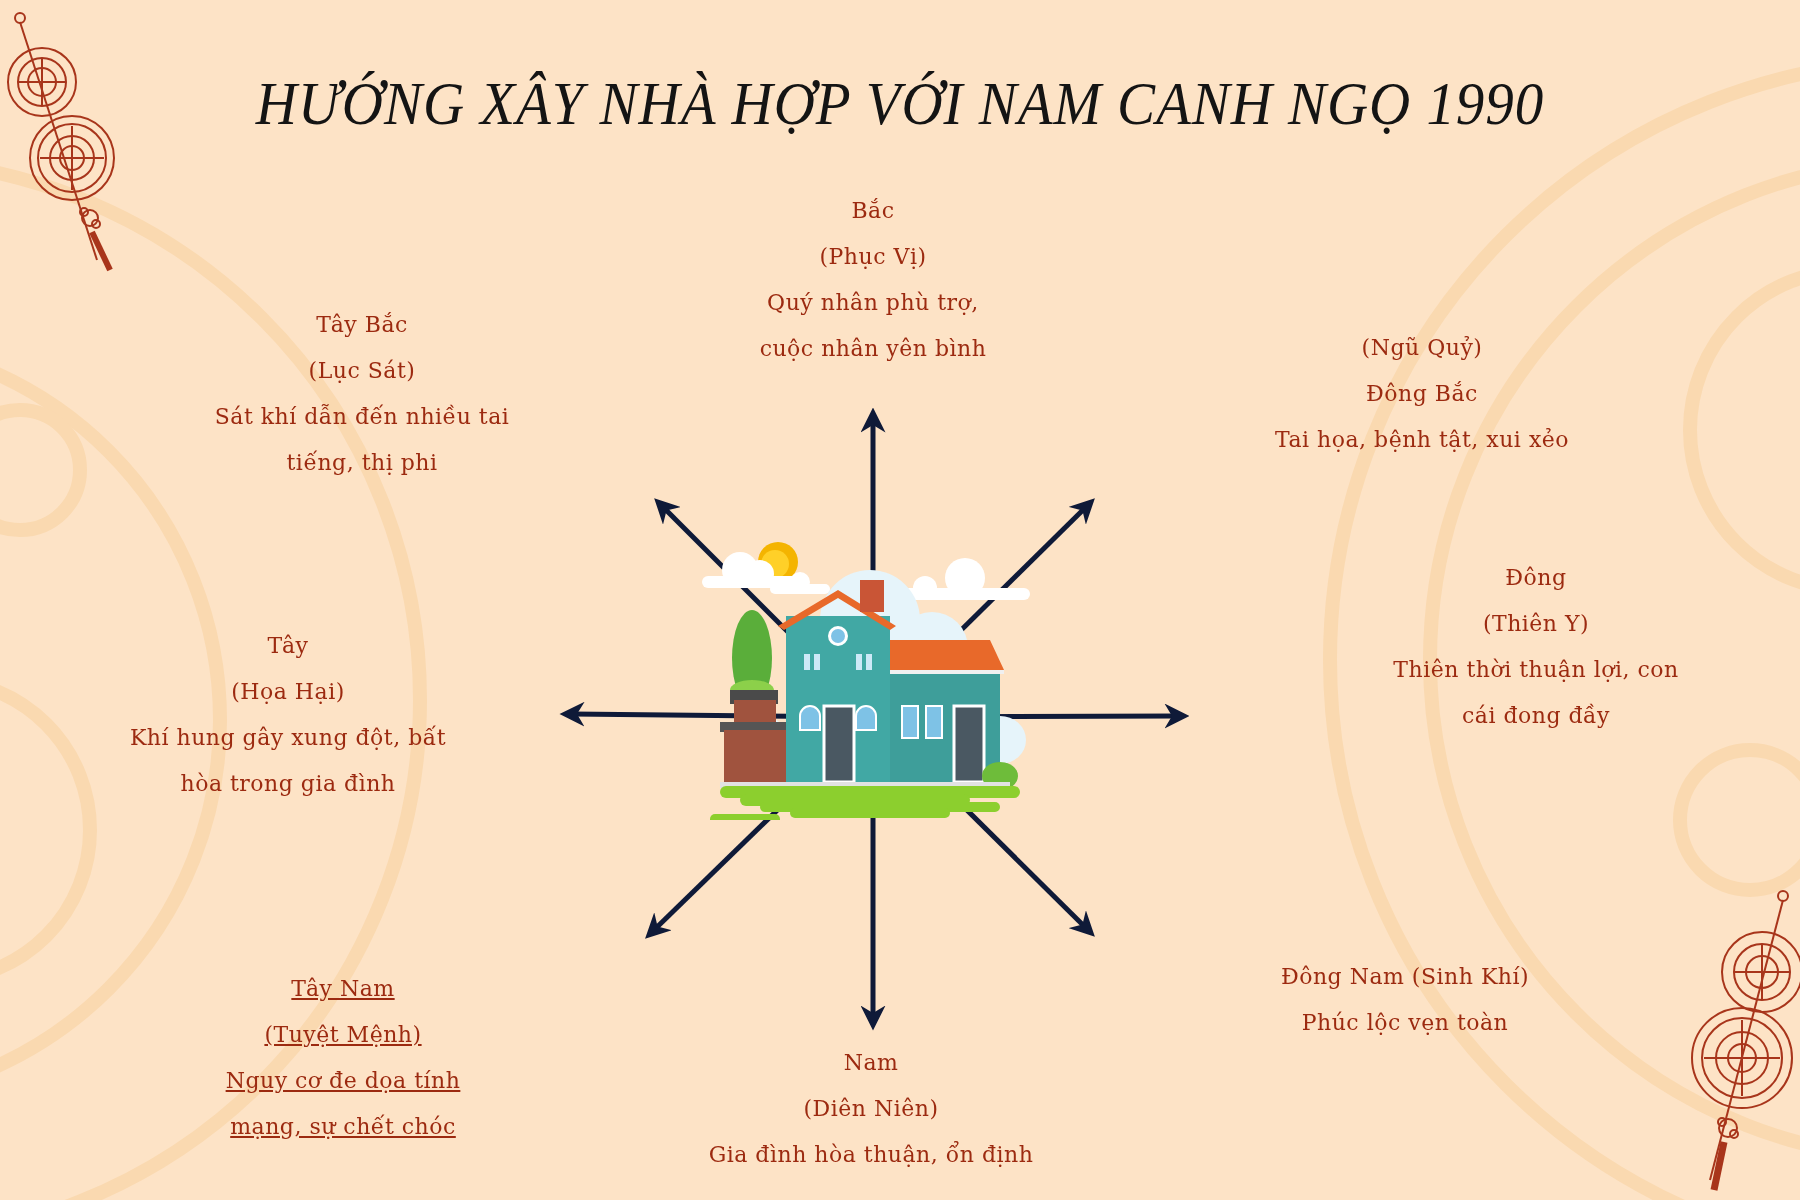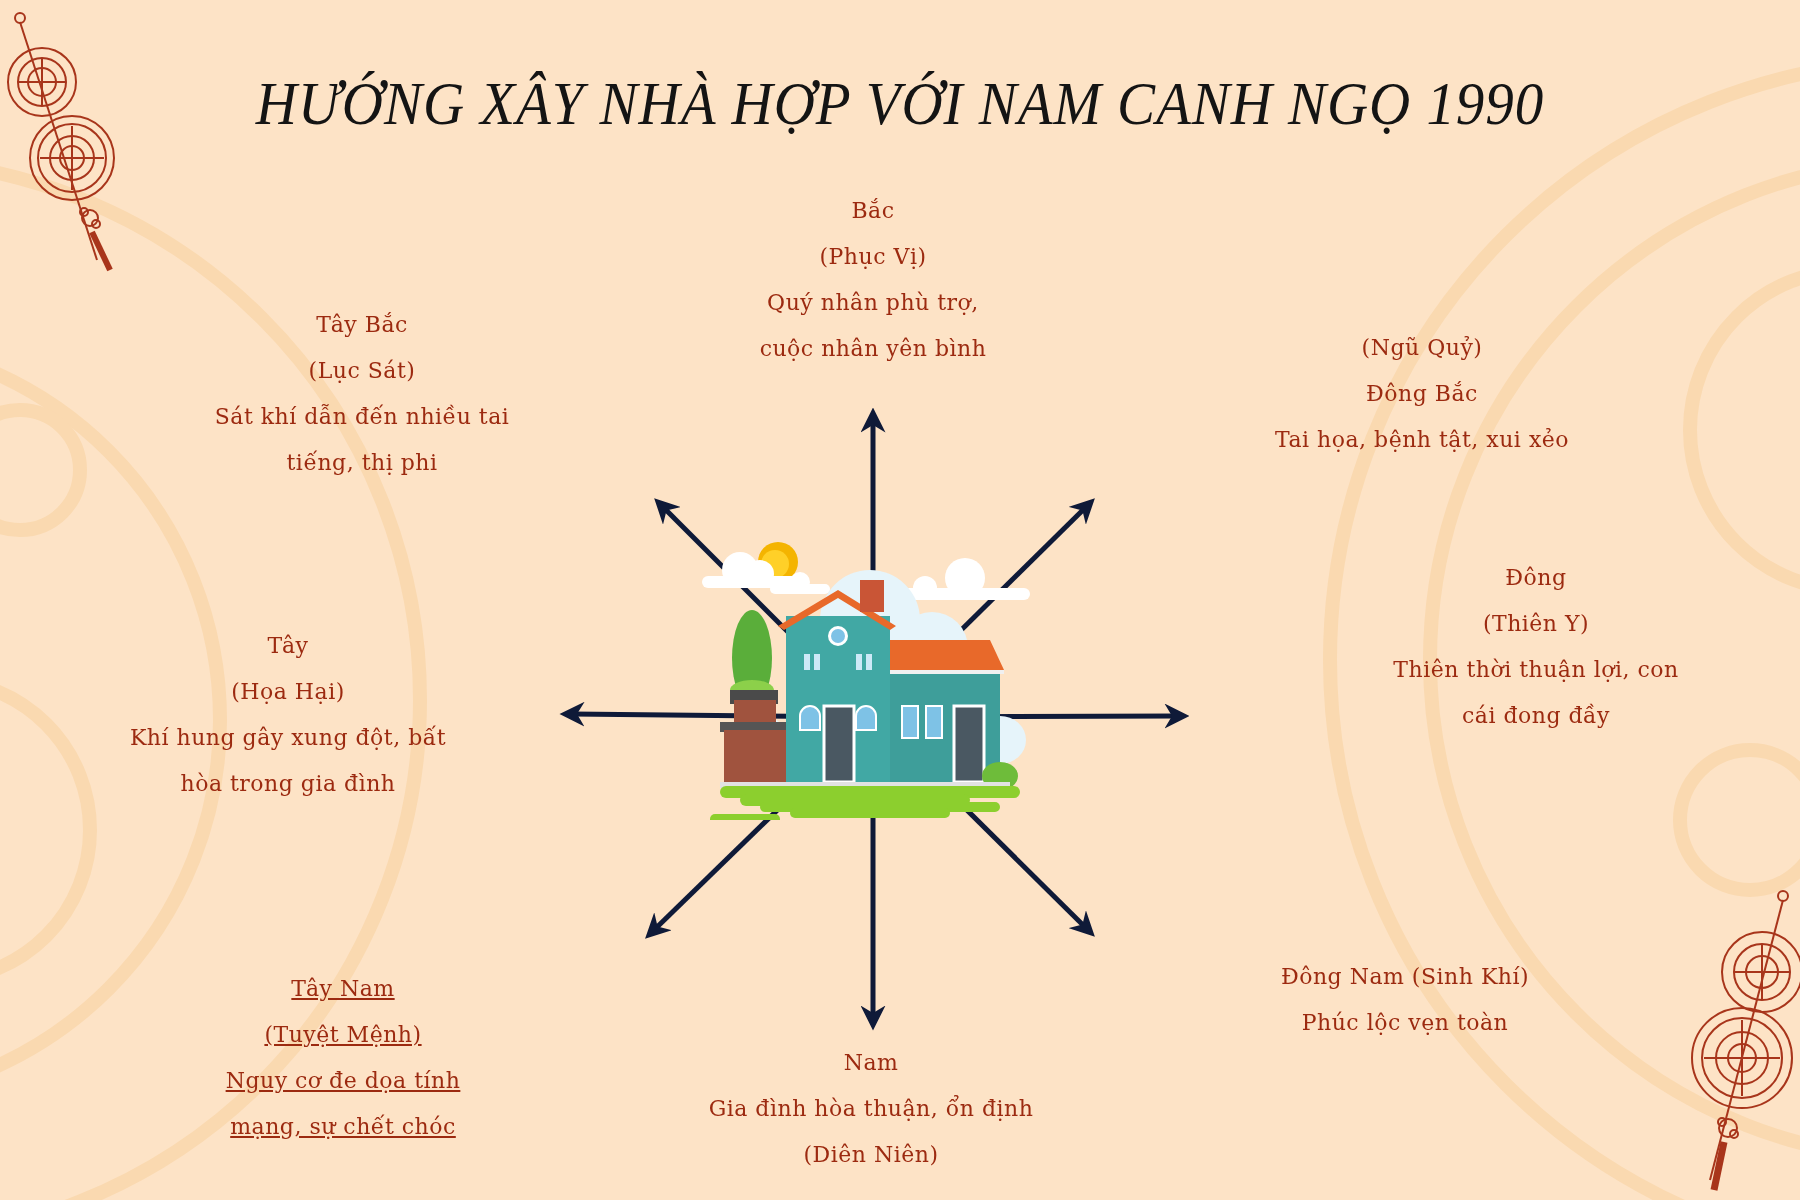--- a/index.html
+++ b/index.html
@@ -206,15 +206,15 @@
 
 <div class="dir" style="left:143px;top:966px;width:400px;text-decoration:underline;">
   <div>Tây Nam</div>
   <div>(Tuyệt Mệnh)</div>
   <div>Nguy cơ đe dọa tính</div>
   <div>mạng, sự chết chóc</div>
 </div>
 
 <div class="dir" style="left:663px;top:1040px;width:400px;margin-left:8px;">
   <div>Nam</div>
+  <div>(Diên Niên)</div>
   <div>Gia đình hòa thuận, ổn định</div>
-  <div>(Diên Niên)</div>
 </div>
 
 </body></html>

